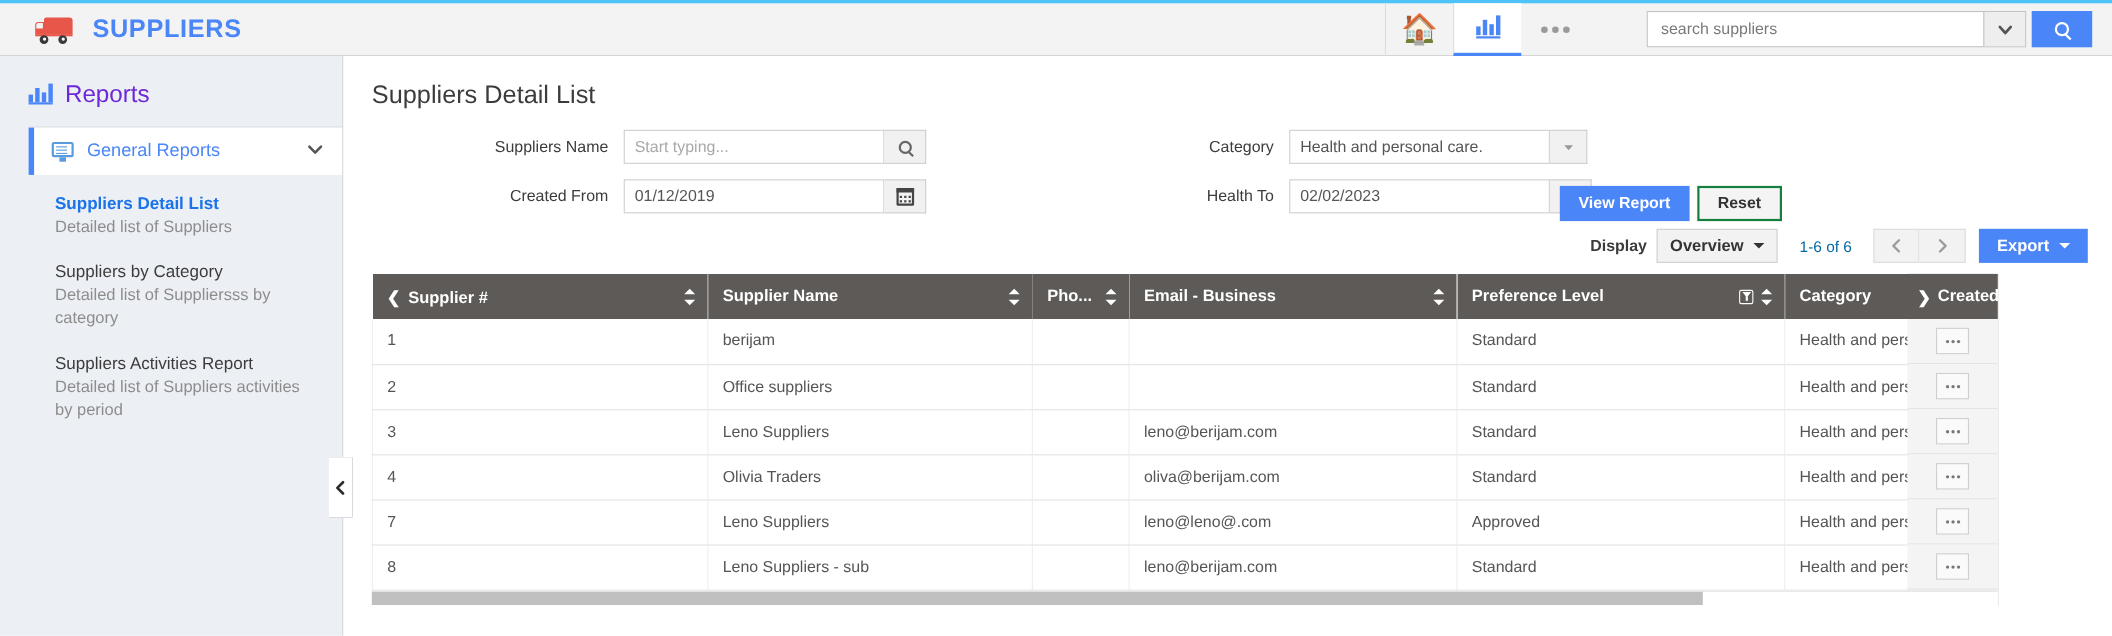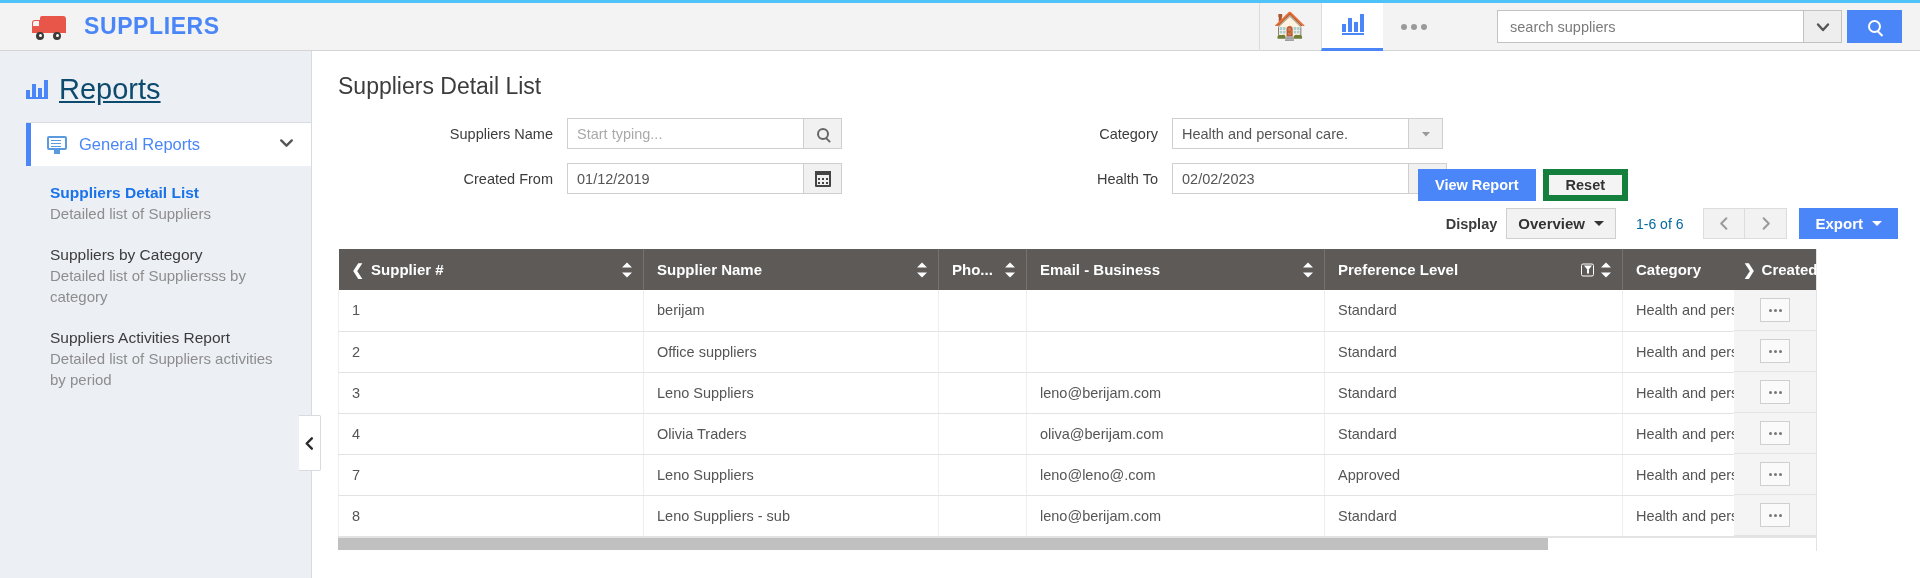--- a/index.html
+++ b/index.html
@@ -62,21 +62,21 @@
   .mag::after { content:""; position:absolute; width: 2px; height: 7px; background: #fff; right: -2px; bottom: -6px; transform: rotate(-45deg);}
 
   
   #sidebar {
     position: absolute; top: 51px; left: 0; width: 312px; height: 527px;
     background: #eceff4; border-right: 1px solid #d7dbe0;
   }
   #reports-head { display: flex; align-items: center; padding: 22px 0 16px 26px; }
   .chart-icon { display: flex; align-items: flex-end; gap: 2px; height: 18px; border-bottom: 2px solid #4a86f7; margin-right: 11px; }
   .chart-icon b { display:block; width: 4px; background: #4a86f7; }
-  #reports-title { font-size: 29px; color: #0c4a6e; text-decoration: underline; }
+  #reports-title { font-size: 22px; color: #6d28d9; }
   #sidebar hr { border: none; border-top: 1px solid #d7dbe0; margin: 0 0 0 26px; }
 
   #general-reports {
     display: flex; align-items: center; height: 43px; background: #fff;
     border-left: 5px solid #4a86f7; padding-left: 16px; margin-left: 26px; cursor: pointer;
   }
   .monitor-icon { width: 20px; height: 18px; position: relative; margin-right: 12px; }
   .monitor-icon .scr { position:absolute; left:0; top:0; width:20px;height:14px;border:2px solid #5a9be0; border-radius:2px;}
   .monitor-icon .scr::after{content:"";position:absolute;left:2px;top:2px;width:10px;height:1.5px;background:#5a9be0;box-shadow:0 3px 0 #5a9be0, 0 6px 0 #5a9be0;}
   .monitor-icon .stand{position:absolute;left:7px;top:14px;width:6px;height:4px;background:#5a9be0;}
@@ -125,21 +125,21 @@
     box-shadow: 4px 0 0 #444, 8px 0 0 #444, 0 4px 0 #444, 4px 4px 0 #444, 8px 4px 0 #444;}
   .selbox { width: 237px; height: 31px; border: 1px solid #cfcfcf; display: flex; align-items: center; padding: 0 9px; font-size: 14.5px; color: #555; }
   .selcaret { width: 34px; height: 31px; border: 1px solid #cfcfcf; border-left: none; background: #f1f1f1; display:flex;align-items:center;justify-content:center;cursor:pointer;}
   .selcaret svg { width: 12px; height: 12px; }
   #right-col { position: absolute; left: 710px; top: 0; }
   #view-report-btn {
     height: 32px; padding: 0 17px; background: #4a86f7; color: #fff; border: none;
     font-size: 14.5px; font-weight: bold; cursor: pointer; font-family: "Liberation Sans", sans-serif;
   }
   #reset-btn {
-    height: 32px; padding: 0 17px; background: #f4f4f4; color: #333; border: 6px solid #15803d;
+    height: 32px; padding: 0 17px; background: #f4f4f4; color: #333; border: 2px solid #15803d;
     font-size: 14.5px; font-weight: bold; cursor: pointer; margin-left: 7px; font-family: "Liberation Sans", sans-serif;
   }
   #action-btns { position: absolute; left: 1105px; top: 51px; display: flex; }
 
   
   #grid-toolbar { display: flex; align-items: center; justify-content: flex-end; padding-right: 22px; margin-top: 10px; }
   #display-label { font-size: 14.5px; font-weight: bold; color: #3c3c3c; margin-right: 9px; }
   #display-select {
     height: 31px; padding: 0 11px; background: #f2f2f2; border: 1px solid #cfcfcf;
     display: flex; align-items: center; font-size: 15px; font-weight: bold; color: #333; cursor: pointer;

